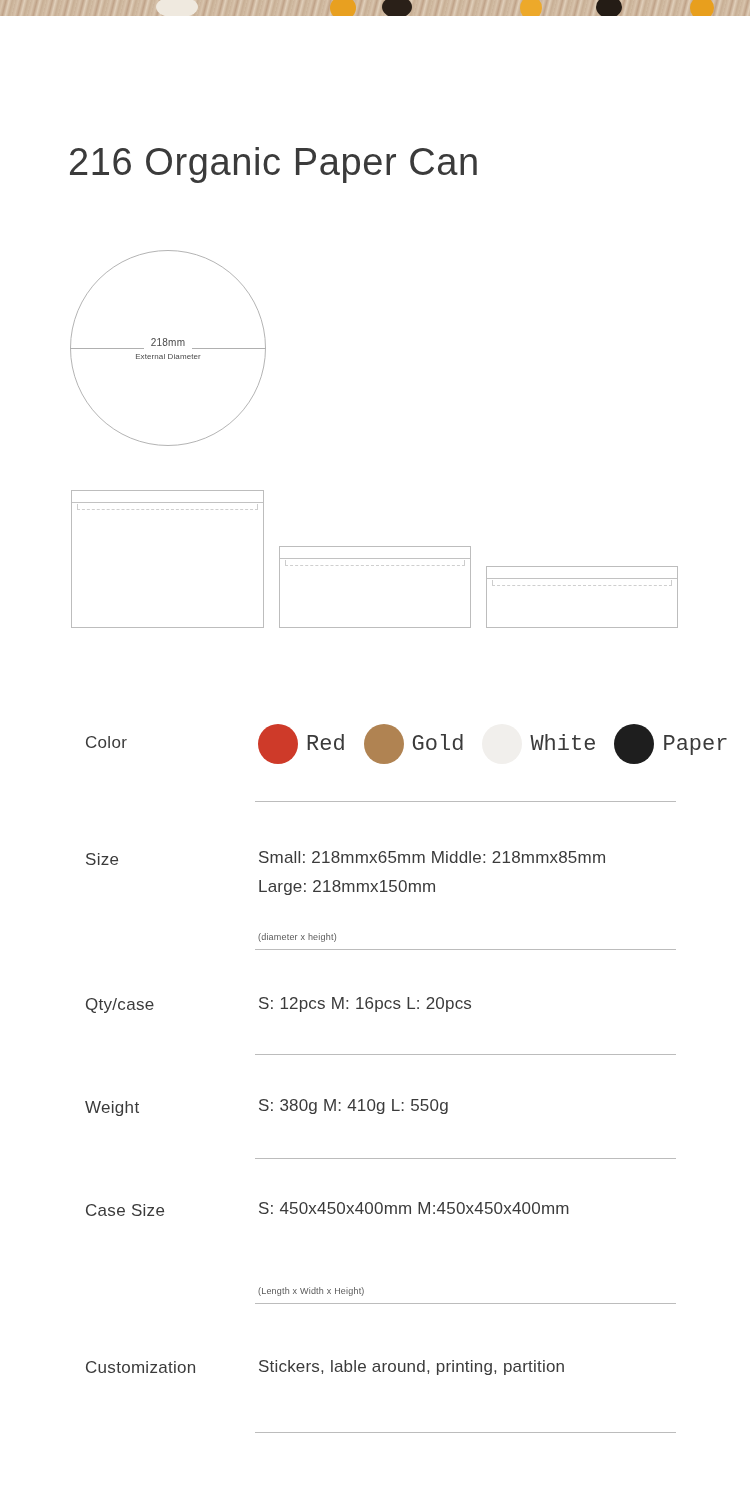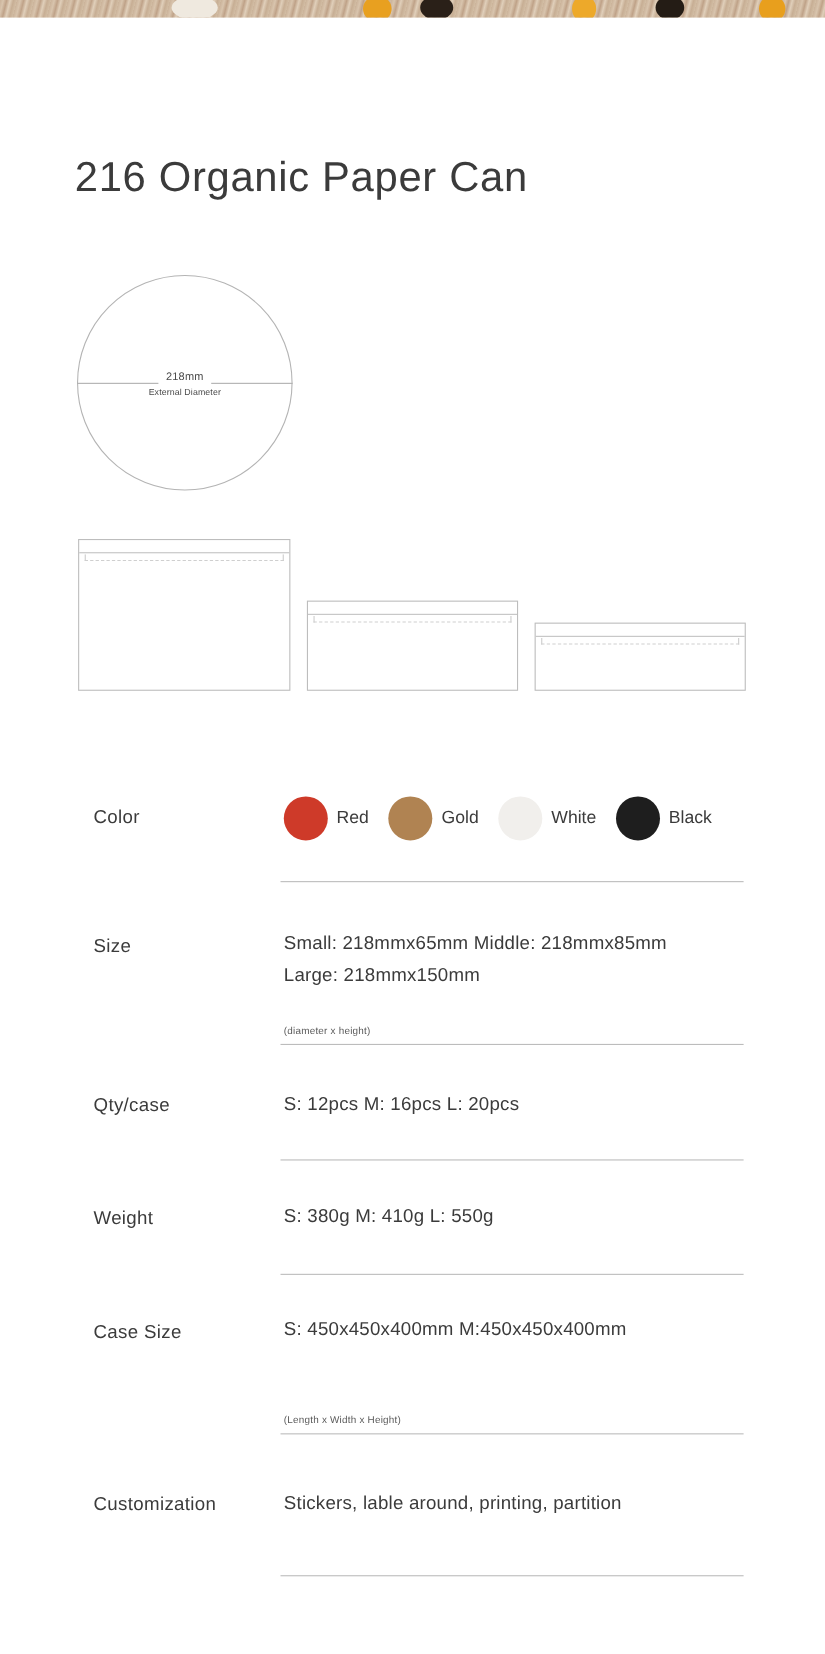--- a/index.html
+++ b/index.html
@@ -180,26 +180,27 @@
     display: flex;
     align-items: center;
   }
   .swatch-item { display: flex; align-items: center; }
   .swatch-dot {
     width: 40px; height: 40px;
     border-radius: 50%;
     flex: 0 0 auto;
   }
   .swatch-name {
-    font-size: 16px;
+    font-size: 22px;
     font-weight: 300;
     color: #3b3b3b;
     margin-left: 8px;
     margin-right: 18px;
     white-space: nowrap;
+    font-family: Liberation Mono, monospace;
   }
 </style>
 </head>
 <body>
 
 <div class="photo-strip">
   <span class="blob strip-pale"></span>
   <span class="blob strip-orange-1"></span>
   <span class="blob strip-dark-1"></span>
   <span class="blob strip-orange-2"></span>
@@ -256,21 +257,21 @@
       <span class="swatch-item">
         <span class="swatch-dot" style="background:#B08352"></span>
         <span class="swatch-name">Gold</span>
       </span>
       <span class="swatch-item">
         <span class="swatch-dot" style="background:#F1EFEC"></span>
         <span class="swatch-name">White</span>
       </span>
       <span class="swatch-item">
         <span class="swatch-dot" style="background:#1E1E1E"></span>
-        <span class="swatch-name">Black</span>
+        <span class="swatch-name">Paper</span>
       </span>
     </div>
     <span class="spec-divider" style="top:101px"></span>
   </div>
 
   <div class="spec-row">
     <span class="spec-label" style="top:150px">Size</span>
     <span class="spec-value" style="top:148px">
       <span>Small: 218mmx65mm     Middle: 218mmx85mm</span>
       <span class="line2">Large: 218mmx150mm</span>

